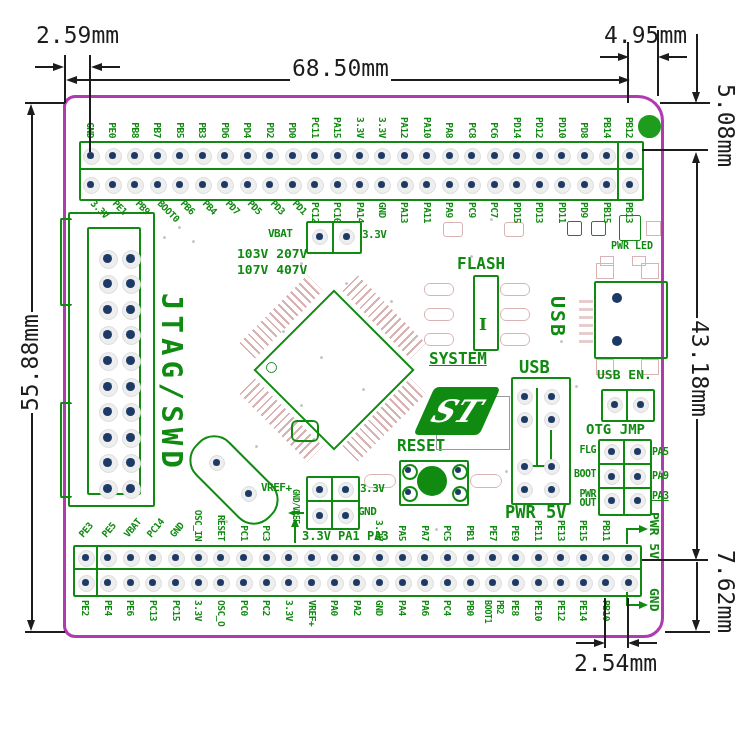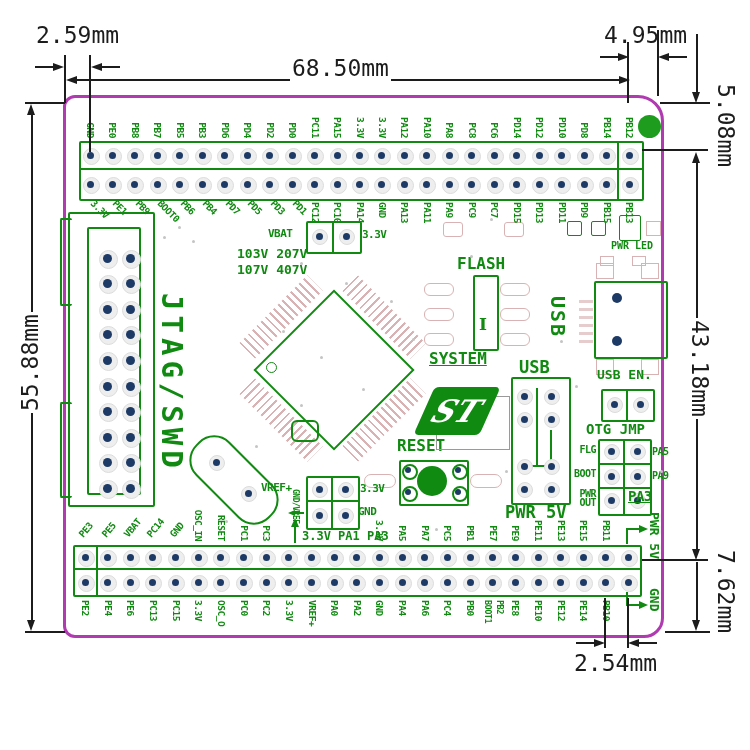--- a/index.html
+++ b/index.html
@@ -613,21 +613,21 @@
       <div class="abs" style="left: 452px; top: 486px; width: 12px; height: 12px; border: 2px solid var(--silk); border-radius: 50%;"></div>
       <div class="pcore" style="left: 455px; top: 489px; width: 6px; height: 6px;"></div>
       <div class="pcore" style="left: 612px; top: 293px; width: 10px; height: 10px;"></div>
       <div class="pcore" style="left: 612px; top: 336px; width: 10px; height: 10px;"></div>
       <div class="lbl" style="top: 445px; left: 560px; width: 36px; text-align: right; font-size: 10px;">FLG</div>
       <div class="lbl" style="top: 469px; left: 560px; width: 36px; text-align: right; font-size: 10px;">BOOT</div>
       <div class="lbl" style="top: 489px; left: 560px; width: 36px; text-align: right; font-size: 10px; white-space: pre-line; line-height: 9px;">PWR
 OUT</div>
       <div class="lbl" style="top: 447px; left: 652px; font-size: 10px;">PA5</div>
       <div class="lbl" style="top: 471px; left: 652px; font-size: 10px;">PA9</div>
-      <div class="lbl" style="top: 491px; left: 628px; font-size: 14px; text-decoration: underline;">PA3</div>
+      <div class="lbl" style="top: 491px; left: 652px; font-size: 10px; text-decoration: underline;">PA3</div>
       <div class="abs" style="left: 178px; top: 226px; width: 3px; height: 3px; border-radius: 50%; background: rgb(196, 196, 196);"></div>
       <div class="abs" style="left: 163px; top: 236px; width: 3px; height: 3px; border-radius: 50%; background: rgb(196, 196, 196);"></div>
       <div class="abs" style="left: 192px; top: 240px; width: 3px; height: 3px; border-radius: 50%; background: rgb(196, 196, 196);"></div>
       <div class="abs" style="left: 300px; top: 262px; width: 3px; height: 3px; border-radius: 50%; background: rgb(196, 196, 196);"></div>
       <div class="abs" style="left: 345px; top: 282px; width: 3px; height: 3px; border-radius: 50%; background: rgb(196, 196, 196);"></div>
       <div class="abs" style="left: 390px; top: 300px; width: 3px; height: 3px; border-radius: 50%; background: rgb(196, 196, 196);"></div>
       <div class="abs" style="left: 282px; top: 330px; width: 3px; height: 3px; border-radius: 50%; background: rgb(196, 196, 196);"></div>
       <div class="abs" style="left: 320px; top: 356px; width: 3px; height: 3px; border-radius: 50%; background: rgb(196, 196, 196);"></div>
       <div class="abs" style="left: 362px; top: 388px; width: 3px; height: 3px; border-radius: 50%; background: rgb(196, 196, 196);"></div>
       <div class="abs" style="left: 300px; top: 404px; width: 3px; height: 3px; border-radius: 50%; background: rgb(196, 196, 196);"></div>

